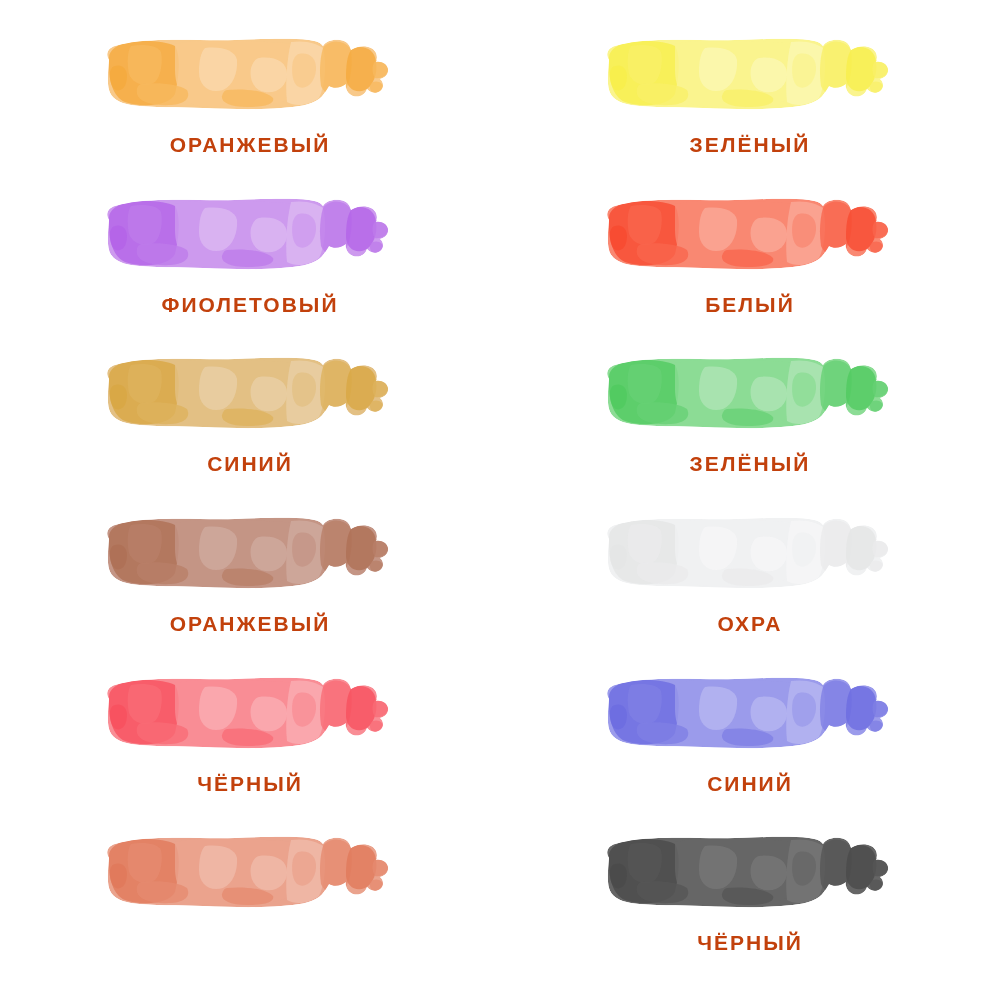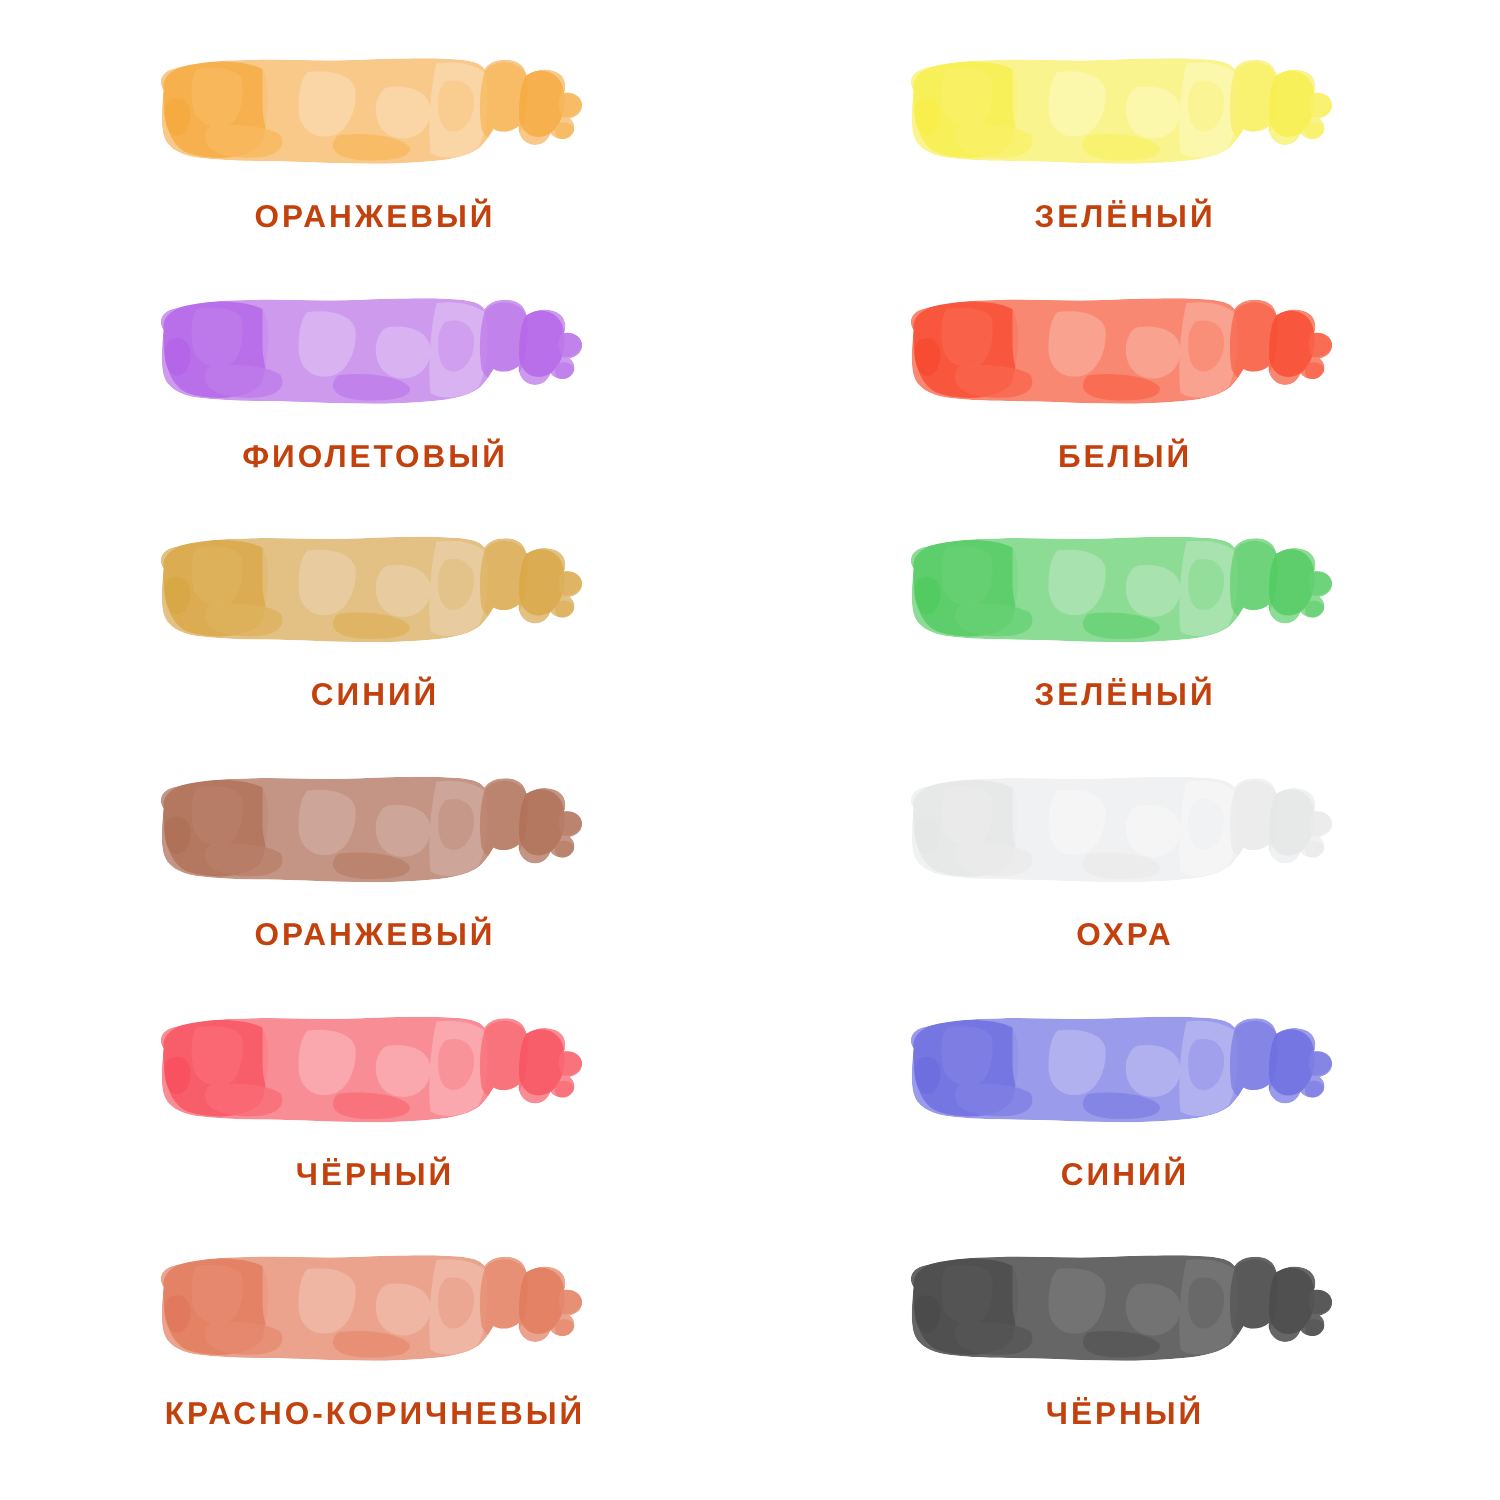--- a/index.html
+++ b/index.html
@@ -354,21 +354,20 @@
             <path d="M36,18 C48,16 62,17 66,24 C68,34 66,48 60,54 C50,60 38,56 34,46 C32,36 32,24 36,18 Z" fill="#E58B70" opacity="0.78"></path>
             <path d="M110,20 C126,18 140,22 142,32 C143,44 138,58 128,62 C114,66 104,58 104,44 C104,32 106,24 110,20 Z" fill="#F0BBAA" opacity="0.78"></path>
             <path d="M164,30 C180,28 192,34 192,46 C192,58 182,66 170,64 C158,62 154,50 156,40 C158,34 160,31 164,30 Z" fill="#F0BBAA" opacity="0.78"></path>
             <path d="M46,56 C62,54 84,56 92,62 C96,70 90,76 76,77 C58,78 44,74 42,66 C41,60 43,57 46,56 Z" fill="#E58B70" opacity="0.78"></path>
             <path d="M132,62 C150,60 172,63 178,70 C180,76 170,79 152,79 C134,79 126,74 127,68 C128,64 130,62 132,62 Z" fill="#E58B70" opacity="0.78"></path>
             <path d="M20,38 C26,36 32,40 32,48 C32,58 27,64 21,62 C16,60 14,50 15,44 C16,40 18,38 20,38 Z" fill="#E0795A" opacity="0.78"></path>
             <path d="M204,26 C214,24 222,30 221,42 C220,54 212,62 204,59 C197,56 196,42 198,33 C200,28 202,26 204,26 Z" fill="#EAA38D" opacity="0.78"></path>
           </g>
         </svg>
       </div>
-      <div class="swatch-label">КРАСНО-КОРИЧНЕВЫЙ</div>
     </div>
     <div class="swatch-cell">
       <div class="stroke-wrap">
         <svg viewBox="0 0 310 92" preserveAspectRatio="none">
           <defs>
             <clipPath id="clip-11">
               <path d="M14,32 C10,26 13,20 20,18 C34,14 52,12 70,12 C92,11 118,13 140,12 C168,11 196,10 214,12 C222,13 226,15 228,18 C231,13 238,11 245,12 C252,13 255,17 256,22 C262,18 270,17 276,20 C282,23 283,29 281,34 C287,33 292,36 293,41 C294,46 290,50 285,51 C289,54 289,60 285,63 C281,66 275,65 272,61 C270,67 264,70 258,68 C253,66 250,61 251,56 C246,60 239,61 234,58 C231,63 228,68 224,71 C216,77 202,79 186,80 C162,82 134,81 108,80 C84,79 58,80 36,77 C24,75 16,70 14,62 C12,54 13,42 14,32 Z"></path>
             </clipPath>
           </defs>
           <g clip-path="url(#clip-11)">

